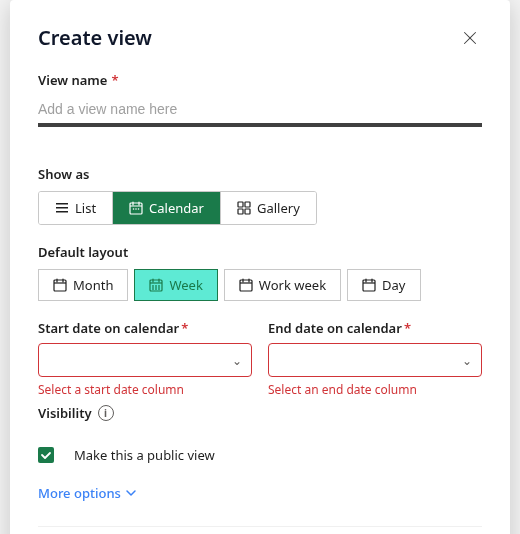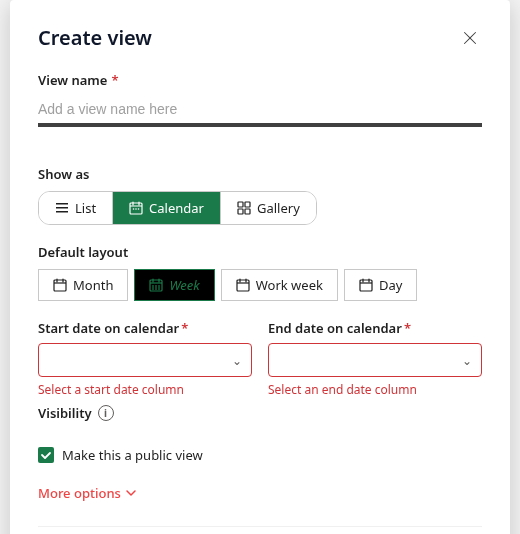--- a/index.html
+++ b/index.html
@@ -74,21 +74,21 @@
       font-size: 13px;
       font-weight: 600;
       color: #1f1f1f;
       margin-bottom: 8px;
     }
 
     .toggle-group {
       display: flex;
       gap: 0;
       border: 1px solid #c8c8c8;
-      border-radius: 12px;
+      border-radius: 3px;
       overflow: hidden;
       display: inline-flex;
     }
     .toggle-btn {
       background: #fff;
       border: none;
       border-right: 1px solid #c8c8c8;
       padding: 7px 16px;
       cursor: pointer;
       font-size: 13px;
@@ -117,22 +117,21 @@
       font-size: 13px;
       color: #1f1f1f;
       display: flex;
       align-items: center;
       gap: 6px;
       font-family: inherit;
     }
     .layout-btn.active {
       border-color: #1a7a4a;
       color: #1a7a4a;
-      background: #000000;
-      font-style: italic;
+      background: #5eead4;
     }
 
     .date-row {
       display: flex;
       gap: 16px;
       margin-bottom: 6px;
     }
     .date-field {
       flex: 1;
     }
@@ -194,21 +193,21 @@
       font-size: 10px;
       display: inline-flex;
       align-items: center;
       justify-content: center;
       cursor: default;
       font-weight: 700;
     }
     .checkbox-row {
       display: flex;
       align-items: center;
-      gap: 8px;
+      gap: 20px;
     }
     .checkbox-custom {
       width: 16px;
       height: 16px;
       background: #1a7a4a;
       border-radius: 2px;
       display: flex;
       align-items: center;
       justify-content: center;
       flex-shrink: 0;
@@ -216,21 +215,21 @@
     }
     .checkbox-custom svg { width: 12px; height: 12px; }
     .checkbox-label {
       font-size: 13px;
       color: #1f1f1f;
     }
 
     .more-options-btn {
       background: none;
       border: none;
-      color: #ef4444;
+      color: #3b82f6;
       font-size: 13px;
       cursor: pointer;
       display: flex;
       align-items: center;
       gap: 4px;
       padding: 4px 0;
       font-family: inherit;
       font-weight: 500;
       margin-bottom: 20px;
     }

